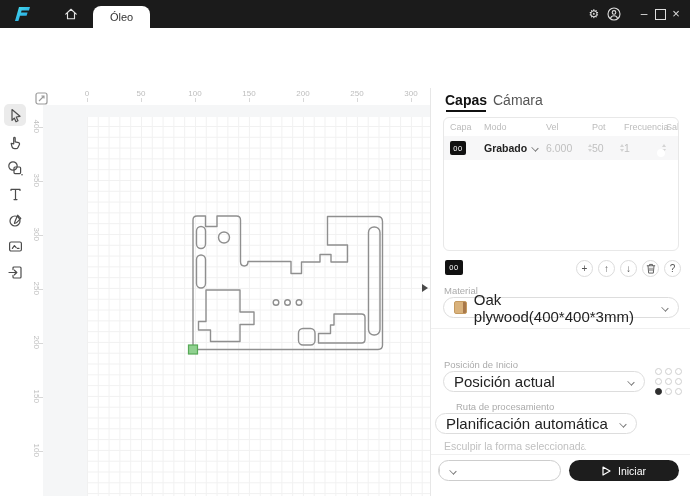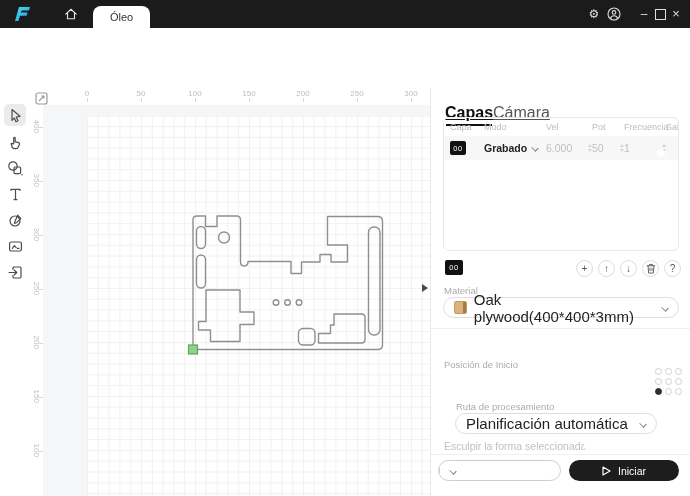--- a/index.html
+++ b/index.html
@@ -40,21 +40,21 @@
   .bed{position:absolute;left:57px;top:29px;width:343px;height:379px;background-color:#fff;background-image:linear-gradient(#f1f1f1 1px,transparent 1px),linear-gradient(90deg,#f1f1f1 1px,transparent 1px);background-size:10.8px 10.8px;background-position:0 9px;}
   .hrl{position:absolute;top:1px;font-size:8px;color:#bdbdbd;transform:translateX(-50%);}
   .hrt{position:absolute;top:10px;width:1px;height:4px;background:#d7d7d7;}
   .vrl{position:absolute;left:0px;width:12px;text-align:center;font-size:8px;color:#bdbdbd;transform:rotate(90deg);}
   .vrt{position:absolute;left:9px;width:4px;height:1px;background:#d7d7d7;}
   .shape-svg{position:absolute;left:0;top:0;}
   .shape-svg path,.shape-svg rect.cut,.shape-svg circle{stroke:#8f8f8f;stroke-width:1.4;fill:none;stroke-linejoin:round;}
   .collapse{position:absolute;left:392px;top:196px;width:0;height:0;border-top:4px solid transparent;border-bottom:4px solid transparent;border-left:6px solid #4a4a4a;}
   
   .panel{position:absolute;left:430px;top:88px;width:260px;height:408px;background:#fff;border-left:1px solid #e7e7e7;box-sizing:border-box;}
-  .ptab{position:absolute;top:16px;font-size:16px;text-decoration:underline;}
+  .ptab{position:absolute;top:4px;font-size:14px;}
   .ptab.on{font-weight:bold;color:#111;}
   .ptab.on::after{content:"";position:absolute;left:1px;right:1px;bottom:-4px;height:2px;background:#111;}
   .ptab.off{color:#555;}
   .layerbox{position:absolute;left:12px;top:29px;width:236px;height:134px;border:1px solid #e8e8e8;border-radius:6px;box-sizing:border-box;overflow:hidden;}
   .lrow{display:grid;grid-template-columns:34px 62px 46px 32px 42px 18px;align-items:center;padding:0 0 0 6px;}
   .lhead{height:18px;font-size:9px;color:#bcbcbc;}
   .ldata{height:24px;background:#f7f7f8;font-size:10.5px;color:#222;}
   .chip{width:16px;height:14px;background:#111;border-radius:2px;color:#fff;font-size:7.5px;display:flex;align-items:center;justify-content:center;letter-spacing:.5px;}
   .cellnum{color:#c0c0c0;display:flex;align-items:center;gap:9px;}
   .tgl{width:17px;height:10px;border-radius:5px;background:#151515;position:relative;}
@@ -408,34 +408,38 @@
       <span style="display:flex;align-items:center;gap:7px">
         <span class="woodthumb"></span>
         <span>Oak plywood(400*400*3mm)</span>
       </span>
       <span class="chev sm"></span>
     </div>
 
     <div class="pdiv" style="top:240px"></div>
 
     <span class="plabel" style="left:13px;top:271px">Posición de Inicio</span>
+    <div class="sel" style="left:12px;top:283px;width:202px">
+      <span>Posición actual</span>
+      <span class="chev sm"></span>
+    </div>
     <div class="agrid abs" style="left:224px;top:280px;grid-template-columns:repeat(3,7px);gap:3px">
       <i style="width:7px;height:7px"></i>
         <i style="width:7px;height:7px"></i>
         <i style="width:7px;height:7px"></i>
       <i style="width:7px;height:7px"></i>
         <i style="width:7px;height:7px"></i>
         <i style="width:7px;height:7px"></i>
       <i class="fill" style="width:7px;height:7px"></i>
         <i style="width:7px;height:7px"></i>
         <i style="width:7px;height:7px"></i>
     </div>
 
     <span class="plabel" style="left:25px;top:313px">Ruta de procesamiento</span>
-    <div class="sel" style="left:24px;top:325px;width:202px">
+    <div class="sel" style="left:4px;top:325px;width:202px">
       <span>Planificación automática</span>
       <span class="chev sm"></span>
     </div>
 
     <span class="abs" style="left:13px;top:352px;font-size:10.5px;color:#c0c0c0">Esculpir la forma seleccionada</span>
     <span class="tgl abs off" style="left:152px;top:353px;width:19px;height:11px"></span>
 
     <div class="pdiv" style="top:366px"></div>
 
     <div class="btn-frame">

